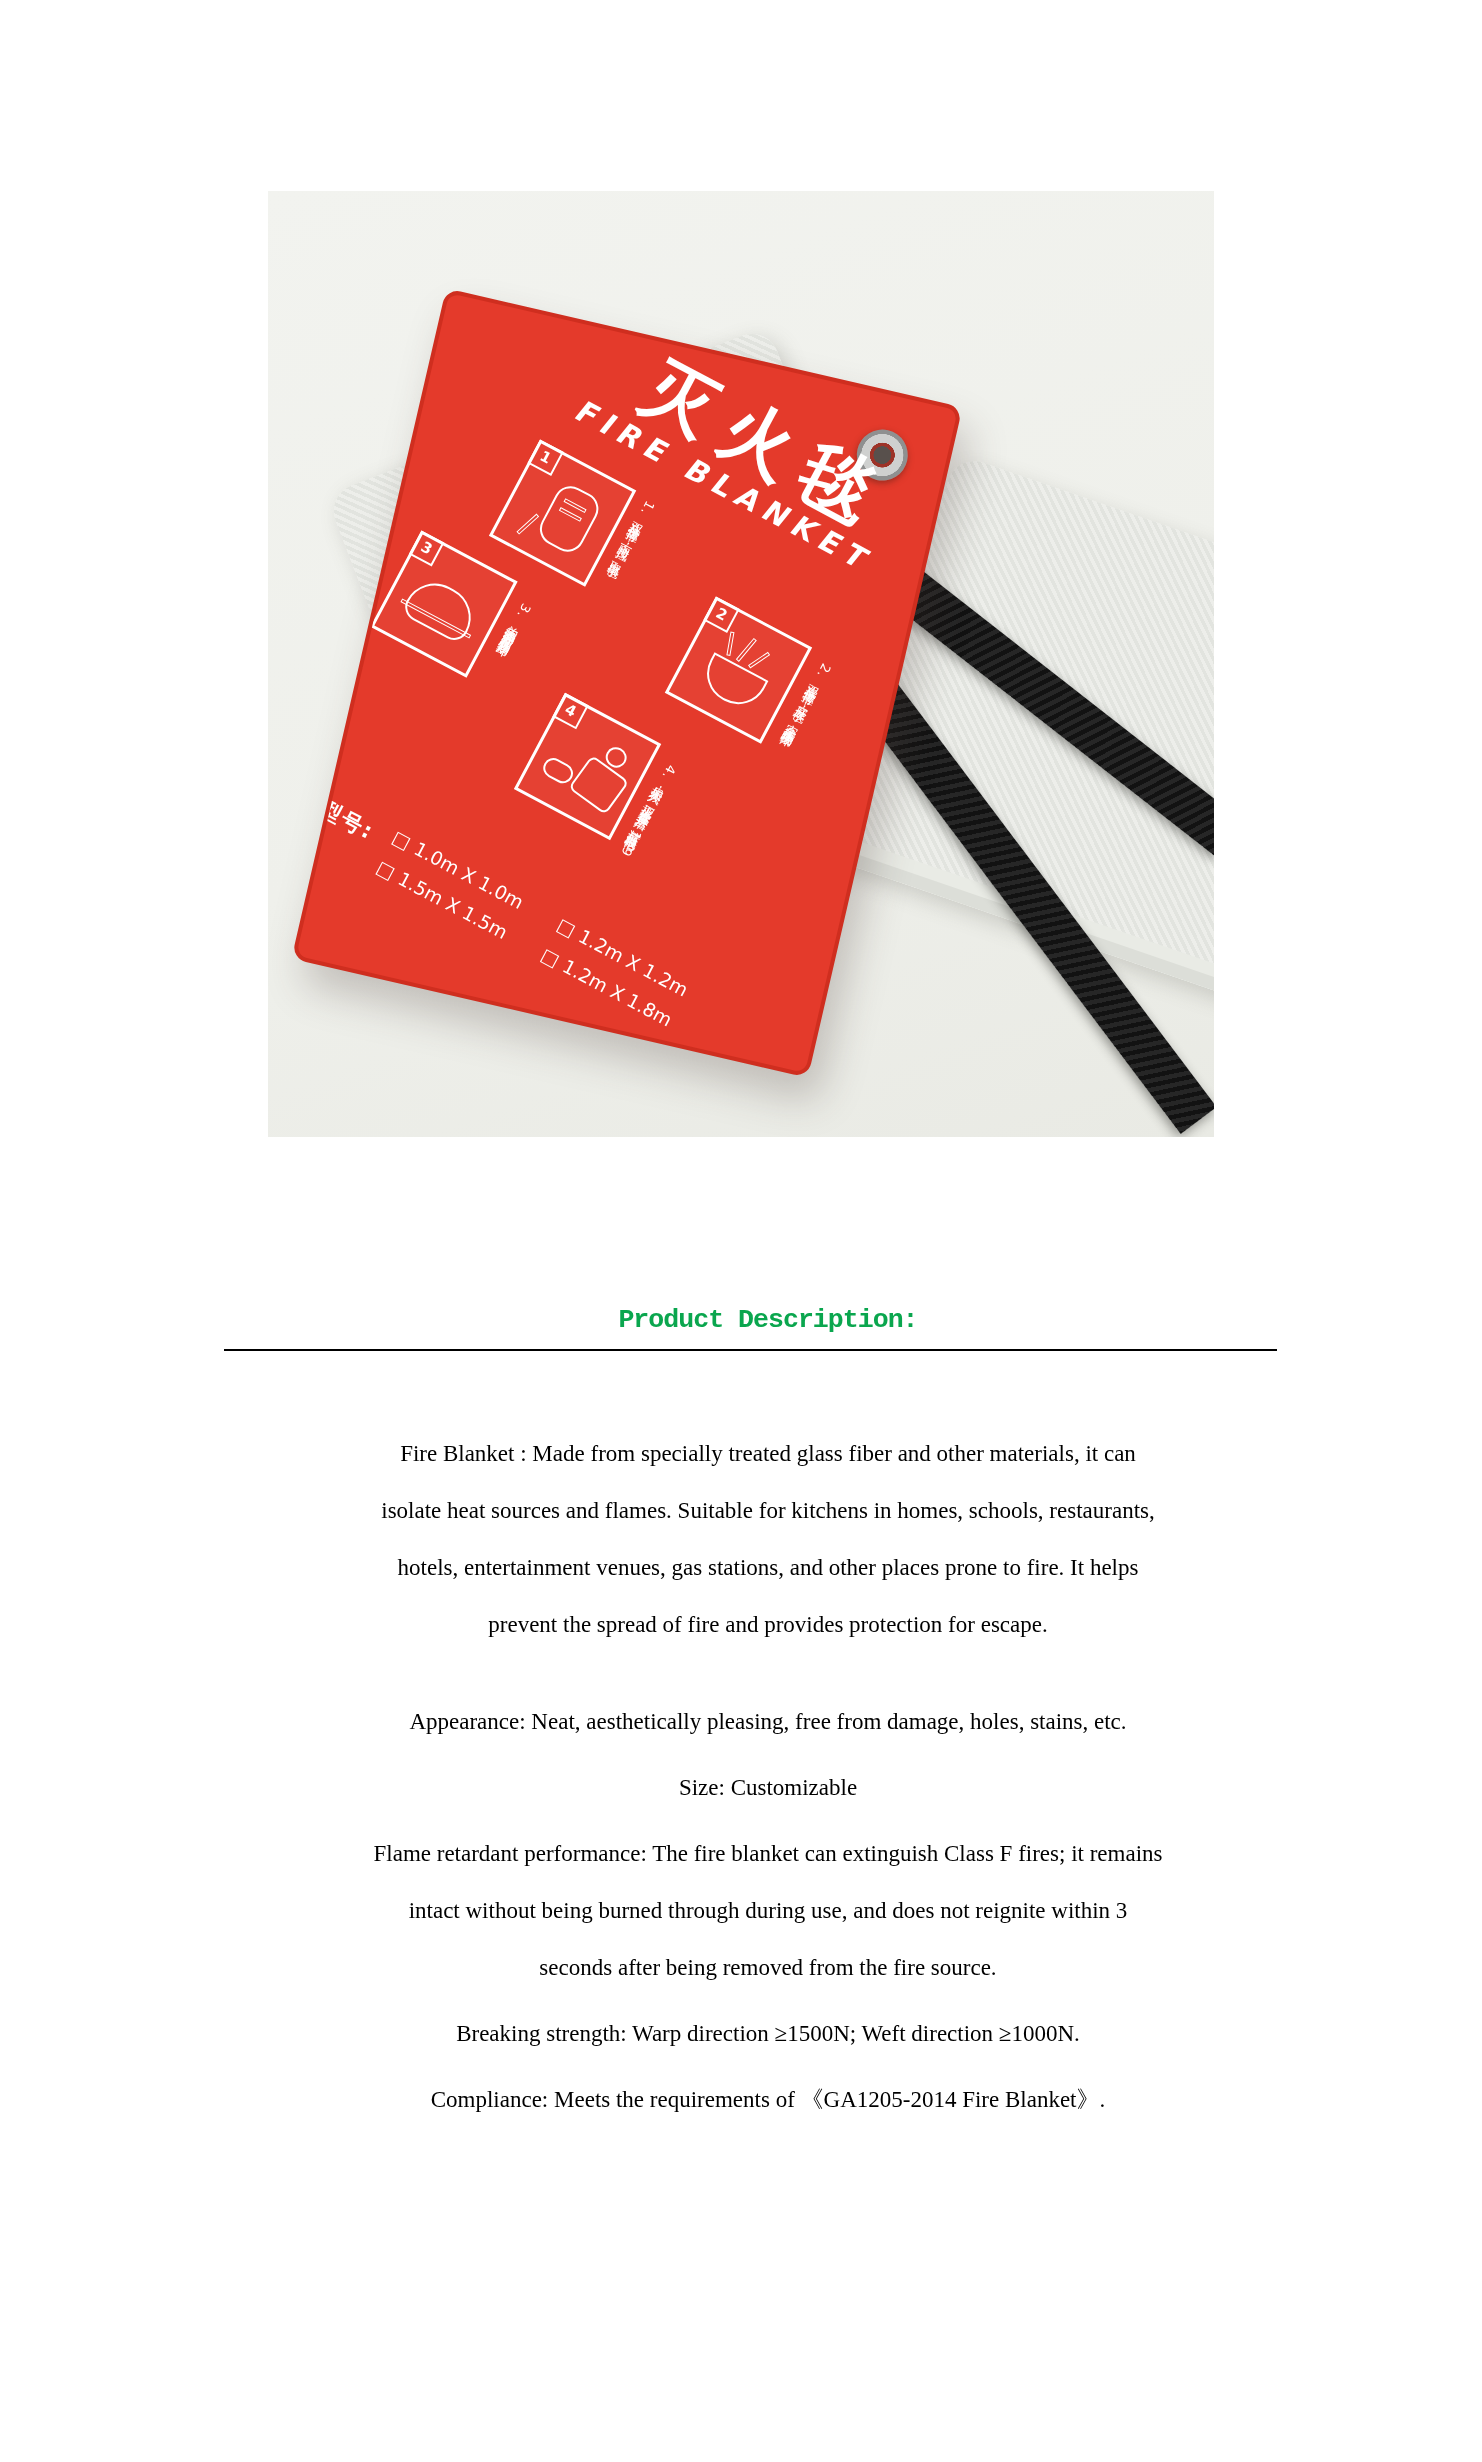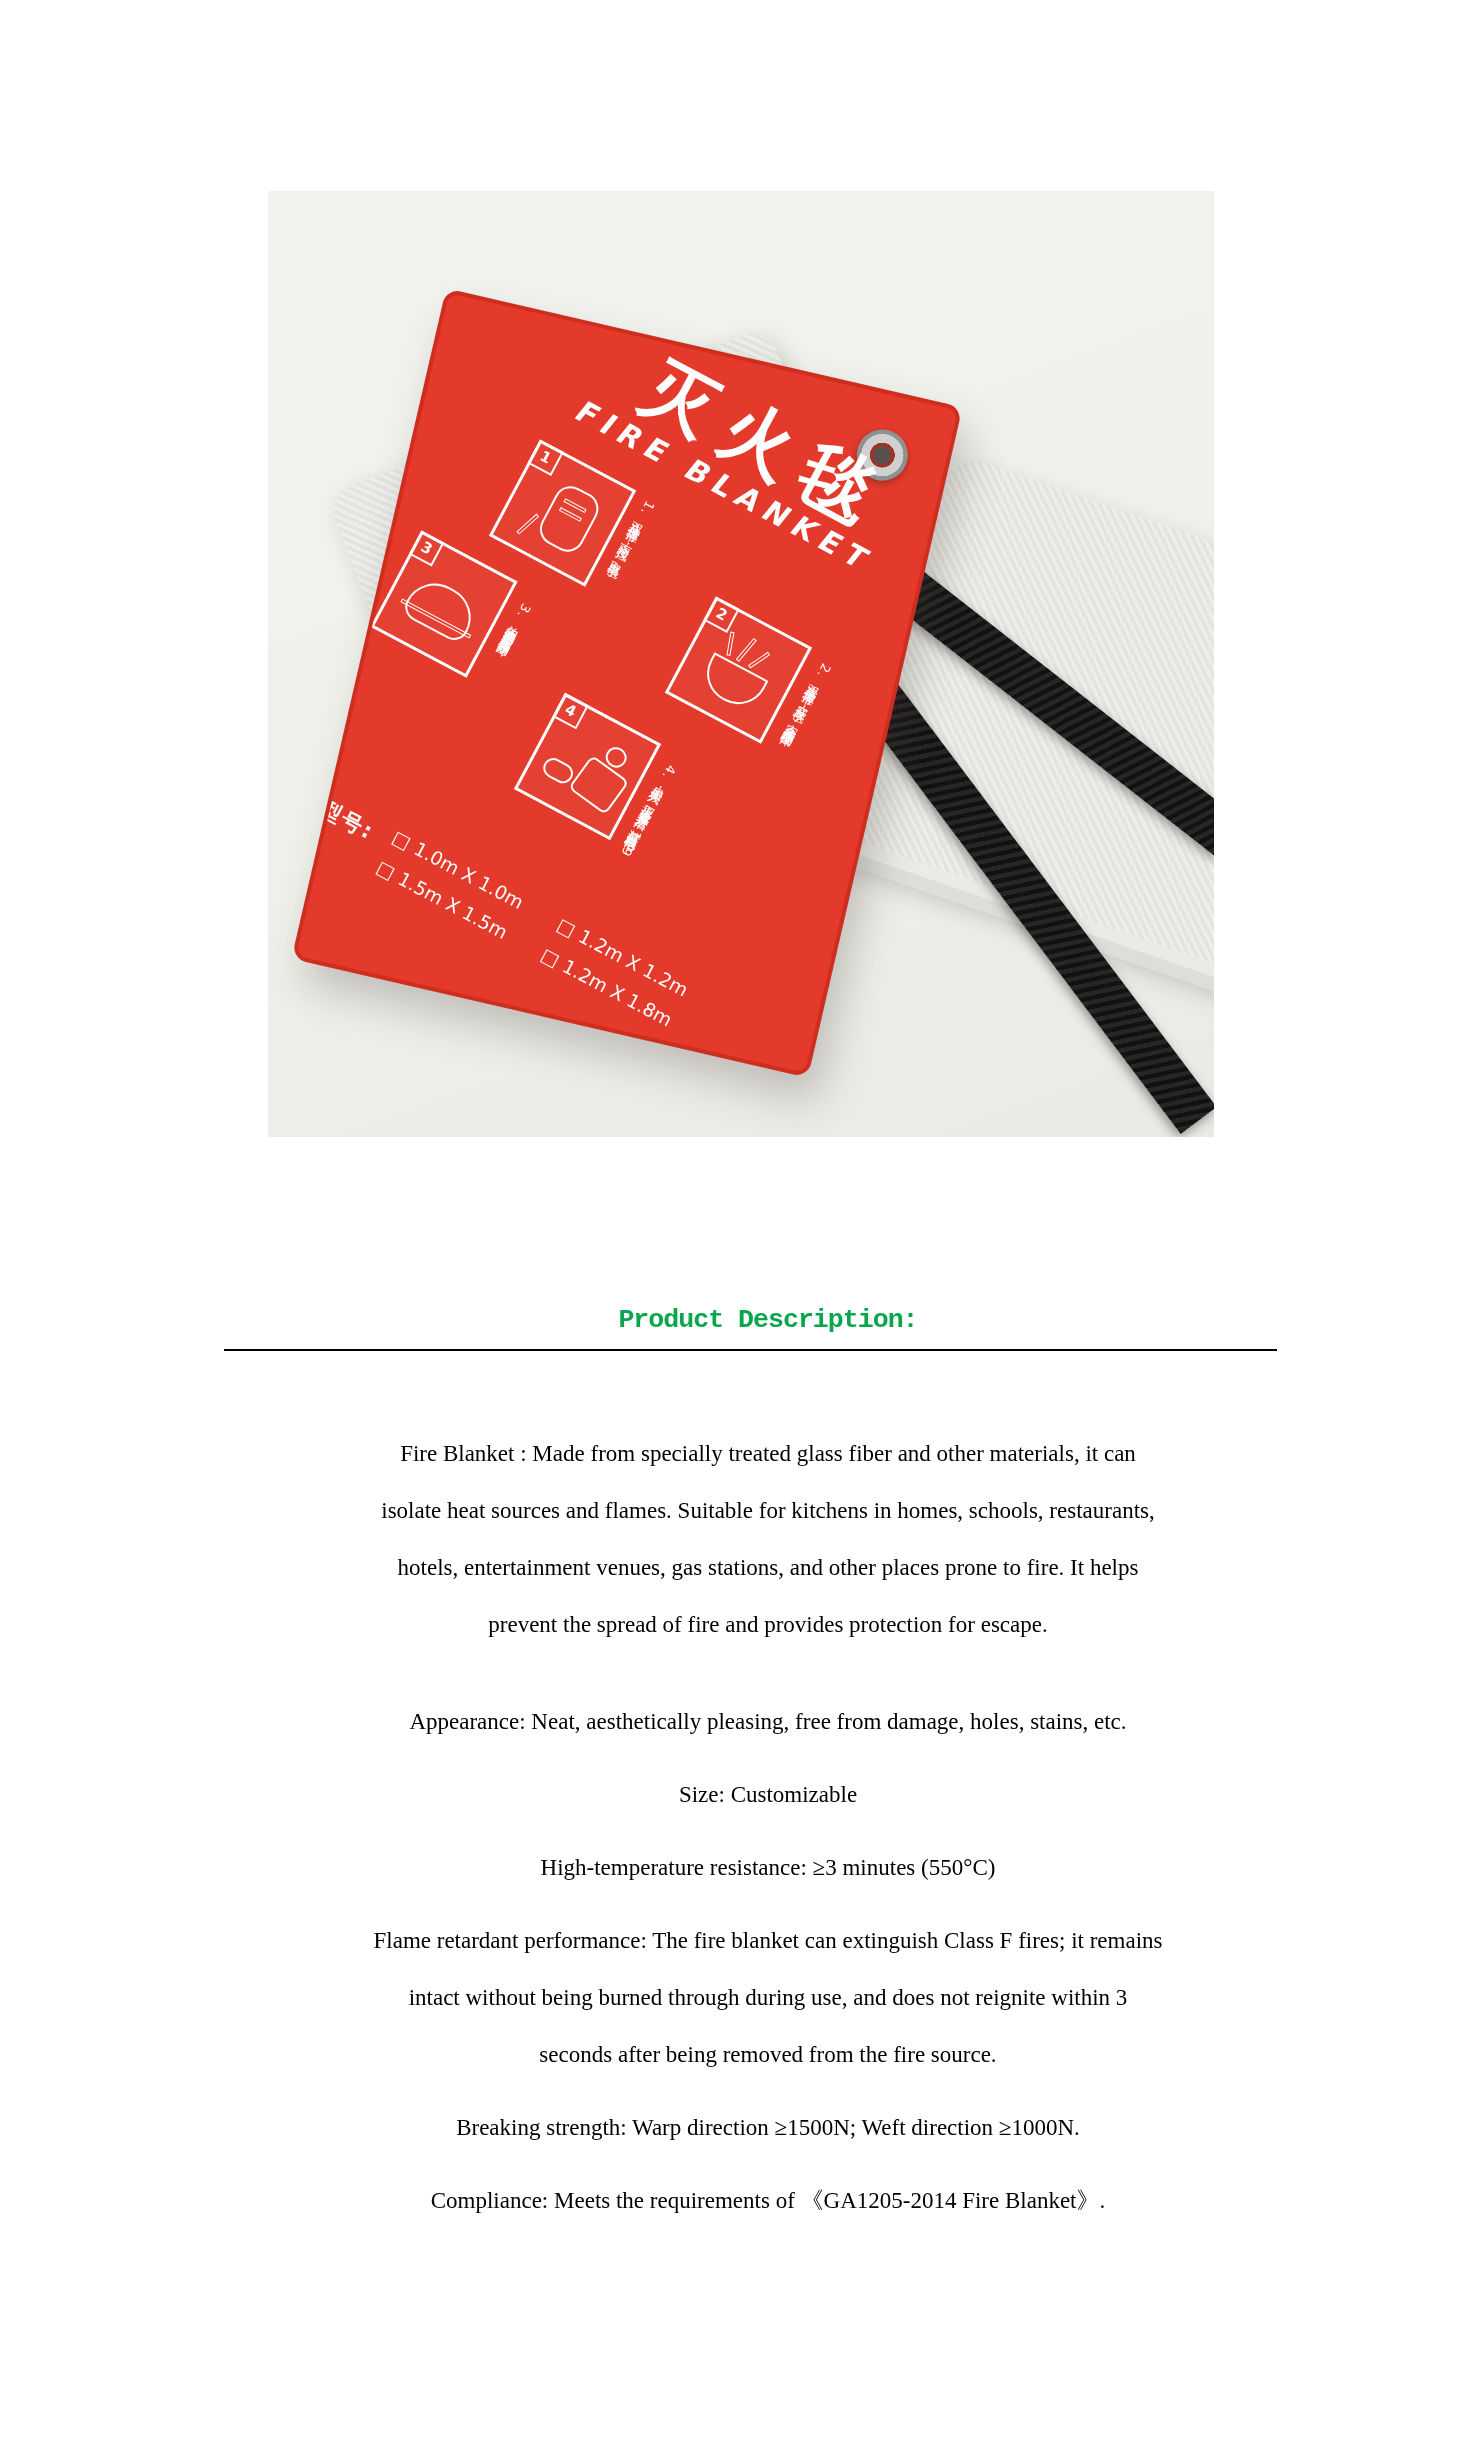--- a/index.html
+++ b/index.html
@@ -87,21 +87,21 @@
   .sec-heading{
     font-family:"Liberation Mono",monospace;font-weight:700;font-size:26.6px;line-height:35px;
     color:#0aa64e;margin:0;letter-spacing:-1px;
   }
   .rule{height:2.5px;background:#000;width:1053px;margin:10.8px 0 0 0;border:0;}
   .body-text{
     font-family:"Liberation Serif",serif;font-size:23px;line-height:57px;
     margin:0;white-space:pre-line;
   }
   .intro{margin-top:74px;}
-  .spec-line{margin:16px;}
+  .spec-line{margin:9px;}
   .spec-first{margin-top:40px;}
 </style>
 </head>
 <body>
 
 <div class="photo">
   <div class="blanket blanket-a"></div>
   <div class="blanket blanket-b"></div>
   <div class="strap strap-1"></div>
   <div class="strap strap-2"></div>
@@ -162,21 +162,20 @@
   <h2 class="sec-heading">Product Description:</h2>
   <div class="rule"></div>
 
   <p class="body-text intro">Fire Blanket : Made from specially treated glass fiber and other materials, it can
 isolate heat sources and flames. Suitable for kitchens in homes, schools, restaurants,
 hotels, entertainment venues, gas stations, and other places prone to fire. It helps
 prevent the spread of fire and provides protection for escape.</p>
 
   <p class="body-text spec-line spec-first">Appearance: Neat, aesthetically pleasing, free from damage, holes, stains, etc.</p>
   <p class="body-text spec-line">Size: Customizable</p>
-  <p class="body-text spec-line">High-temperature resistance: ≥3 minutes (550°C)</p>
   <p class="body-text spec-line">Flame retardant performance: The fire blanket can extinguish Class F fires; it remains
 intact without being burned through during use, and does not reignite within 3
 seconds after being removed from the fire source.</p>
   <p class="body-text spec-line">Breaking strength: Warp direction ≥1500N; Weft direction ≥1000N.</p>
   <p class="body-text spec-line">Compliance: Meets the requirements of 《GA1205-2014 Fire Blanket》.</p>
 
 </div>
 
 
 </body></html>

